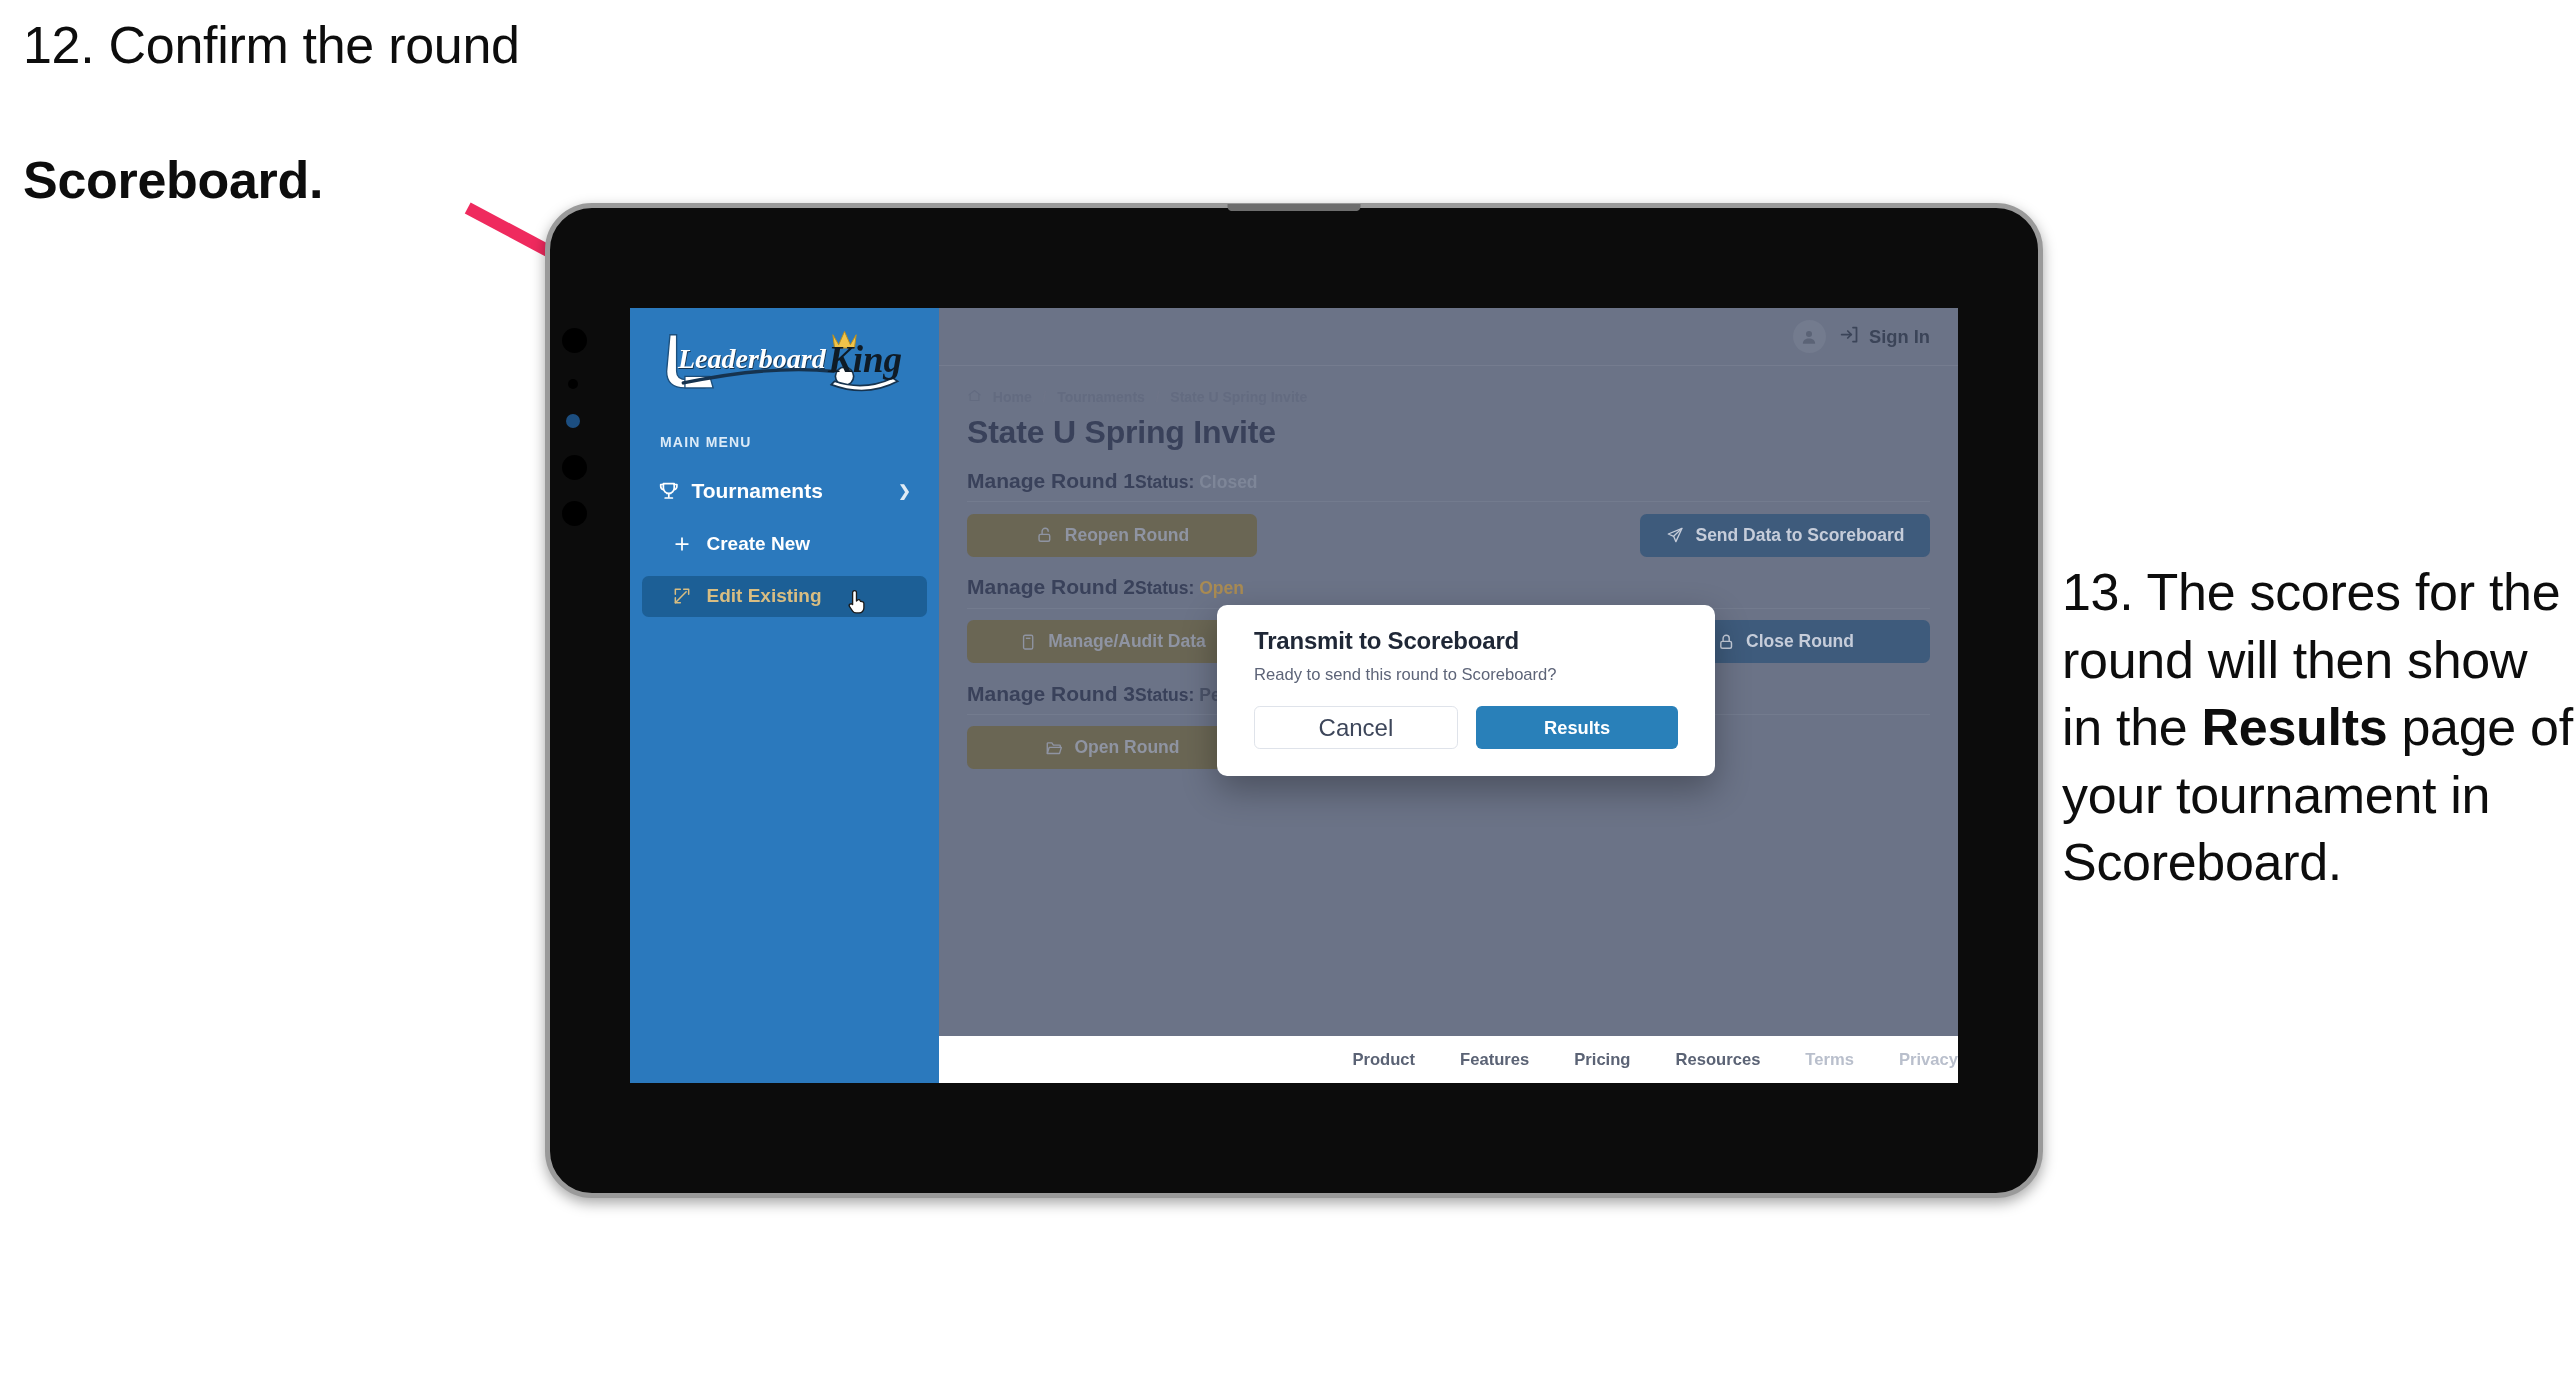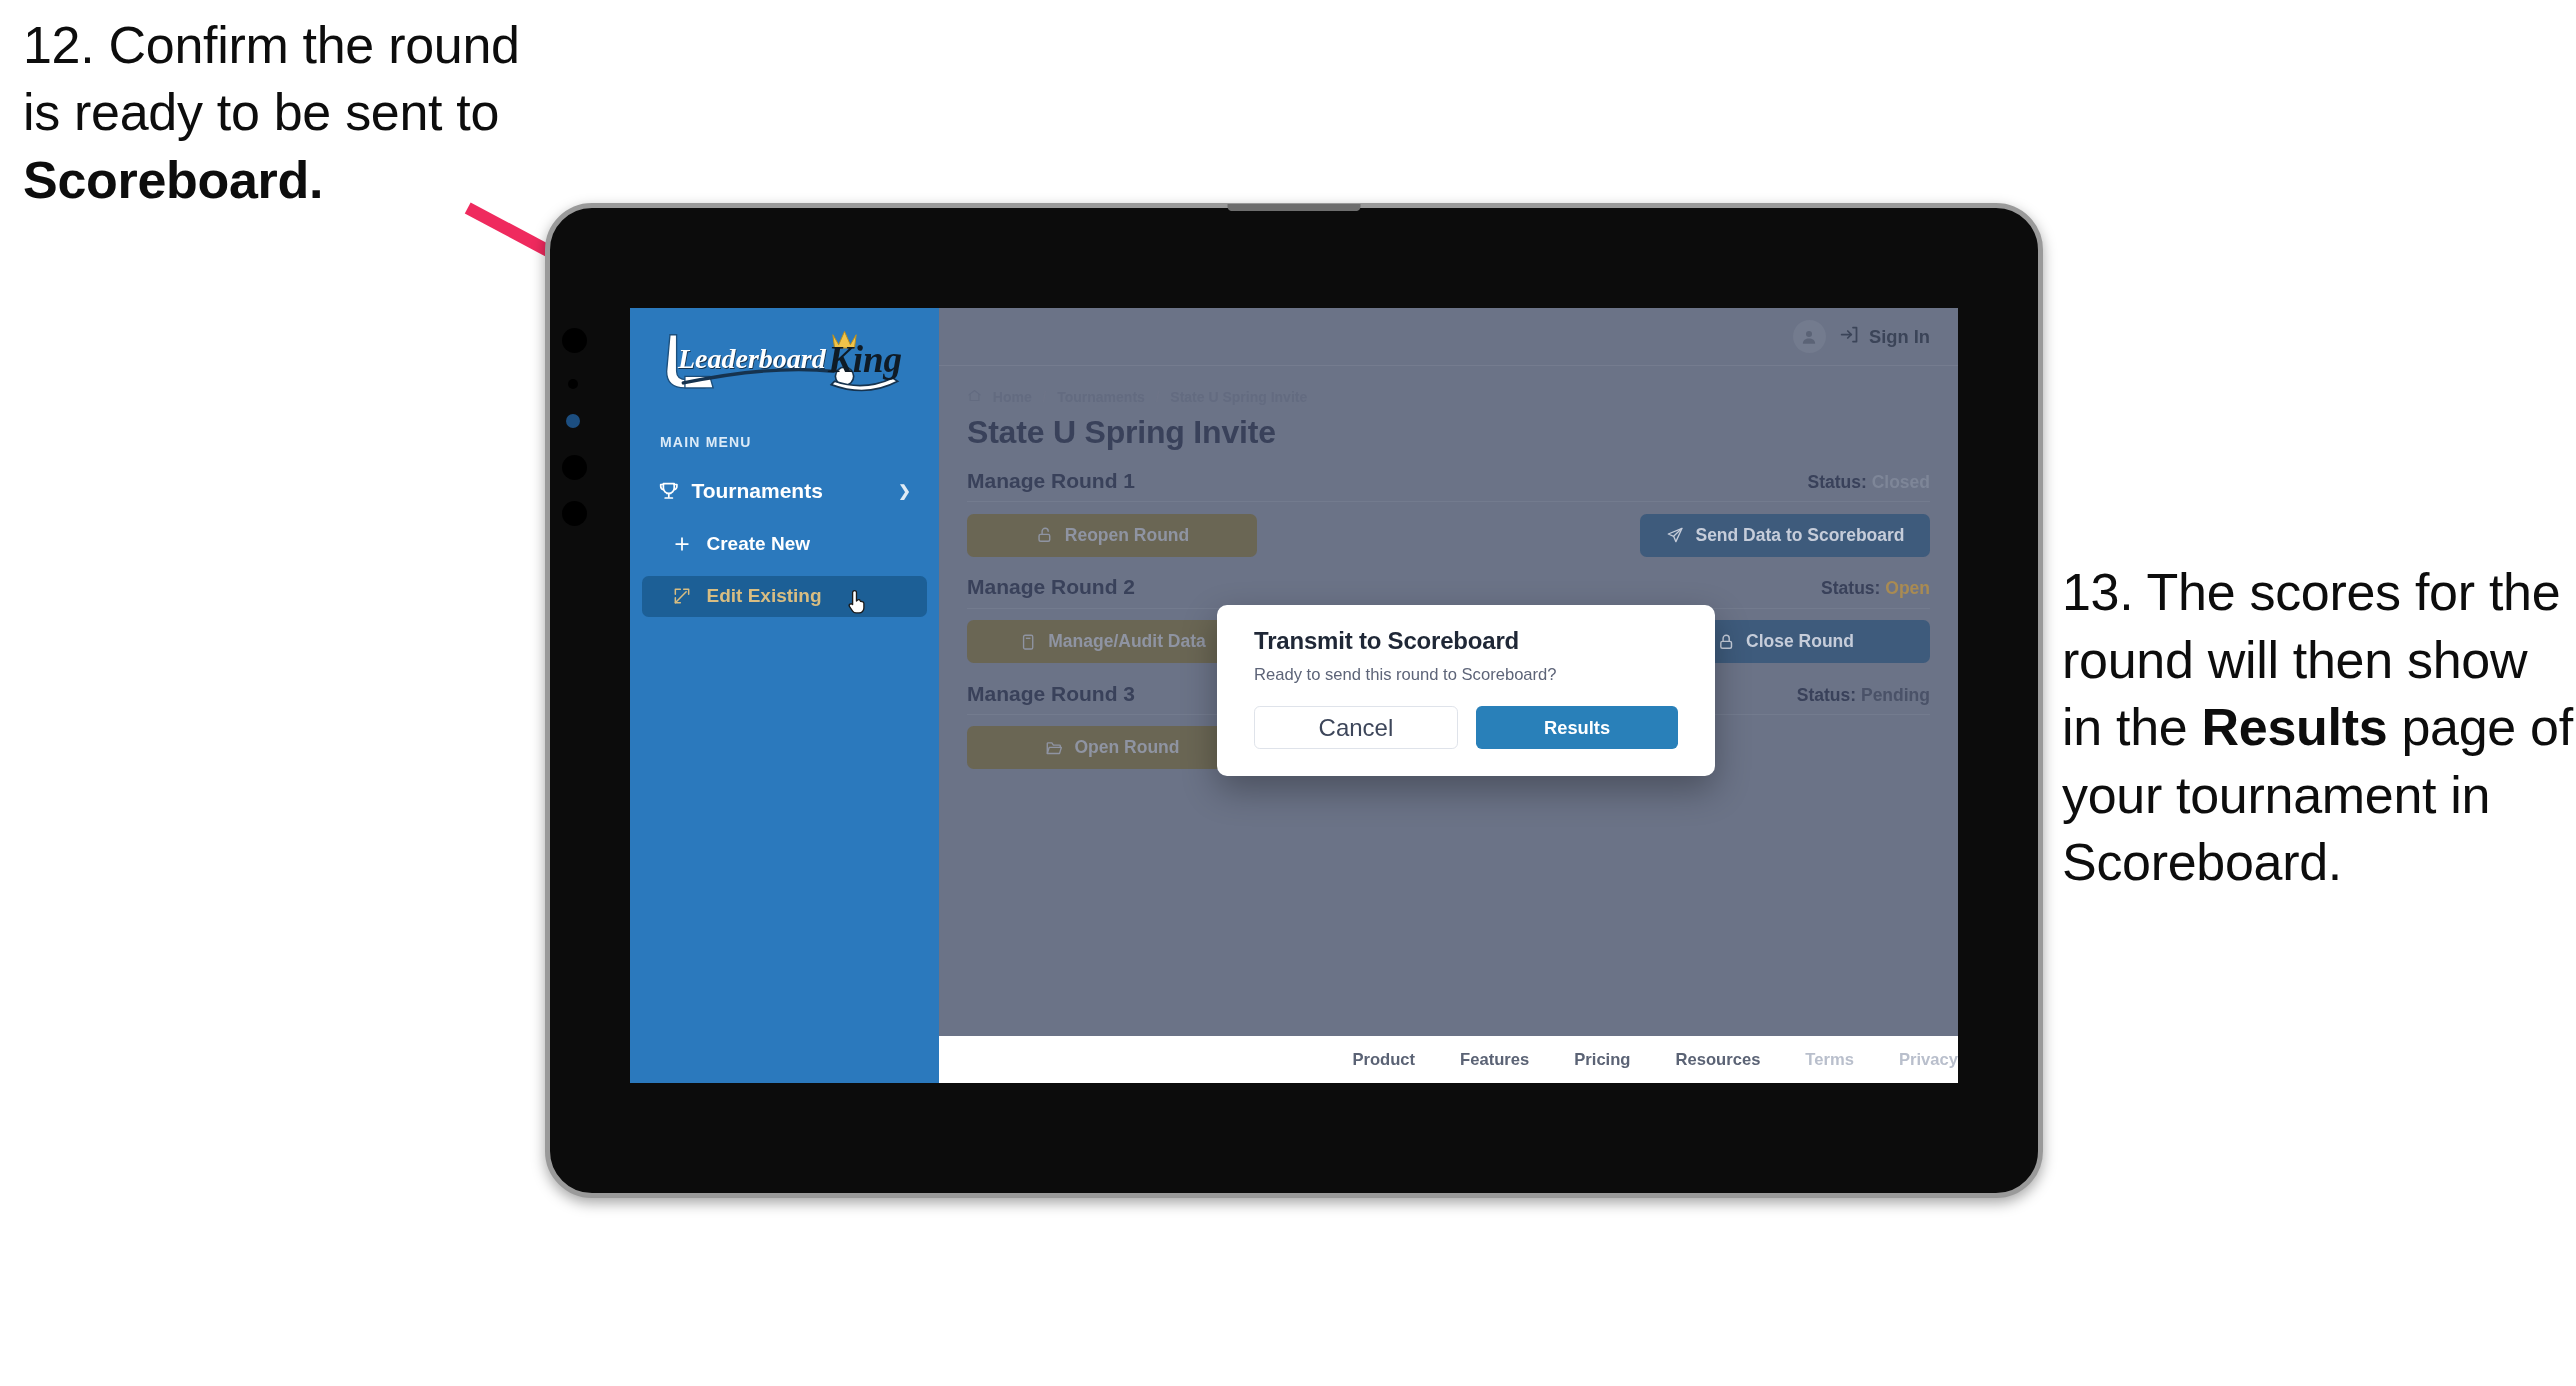--- a/index.html
+++ b/index.html
@@ -80,21 +80,21 @@
     padding-right:28px;gap:13.3px;border-bottom:0.8px solid rgba(255,255,255,.07);
   }
   #user-avatar{width:33px;height:33px;border-radius:50%;background:#737b8e;display:flex;align-items:center;justify-content:center;}
   #signin-button{display:flex;align-items:center;gap:9.2px;color:#3b4458;font-size:18.3px;font-weight:700;}
   #content-area{flex:1;padding:21.6px 28px 0 28px;}
   #breadcrumb{display:flex;align-items:center;gap:10.8px;color:#636b80;font-size:14px;font-weight:600;}
   #breadcrumb .sep{color:#6d7488;}
   #page-title{color:#39415a;font-size:32px;font-weight:700;margin:8.3px 0 0 0;letter-spacing:-0.2px;}
 
   .round-block{margin-top:18.3px;}
-  .round-head{display:flex;align-items:baseline;justify-content:space-between;padding-bottom:8.3px;border-bottom:0.8px solid rgba(255,255,255,.06);}
+  .round-head{display:flex;align-items:baseline;padding-bottom:8.3px;border-bottom:0.8px solid rgba(255,255,255,.06);}
   .round-title{color:#39415a;font-size:21px;font-weight:600;}
   .round-status{font-size:17.5px;font-weight:700;color:#39415a;}
   .round-status .val{color:#7e8698;}
   .round-status .val.open{color:#a98b53;}
   .round-status .val.pending{color:#4a5268;}
   .round-actions{display:flex;align-items:center;justify-content:space-between;margin-top:11.6px;}
   .btn{
     display:inline-flex;align-items:center;justify-content:center;gap:10px;
     border-radius:6.7px;font-size:17.5px;font-weight:600;padding:0 20px;height:43px;min-width:250px;
   }
@@ -131,21 +131,21 @@
     color:#ffffff;font-size:18.3px;font-weight:700;
     display:flex;align-items:center;justify-content:center;
     font-family:"Liberation Sans",sans-serif;
   }
 </style>
 </head>
 <body>
 
 <div class="caption" id="caption-left">
   <span>12. Confirm the round</span><br>
-  <span>is ready to be sent to</span><br>
+  <br>
   <b>Scoreboard.</b>
 </div>
 
 <div class="caption" id="caption-right">
   <span>13. The scores for the round will then show in the </span><b>Results</b><span> page of your tournament in Scoreboard.</span>
 </div>
 
 <svg id="arrow-annotation" viewBox="0 0 3096 1666">
   <defs>
     <marker id="arrowhead" markerWidth="5" markerHeight="5" refX="2.2" refY="2.5" orient="auto">

